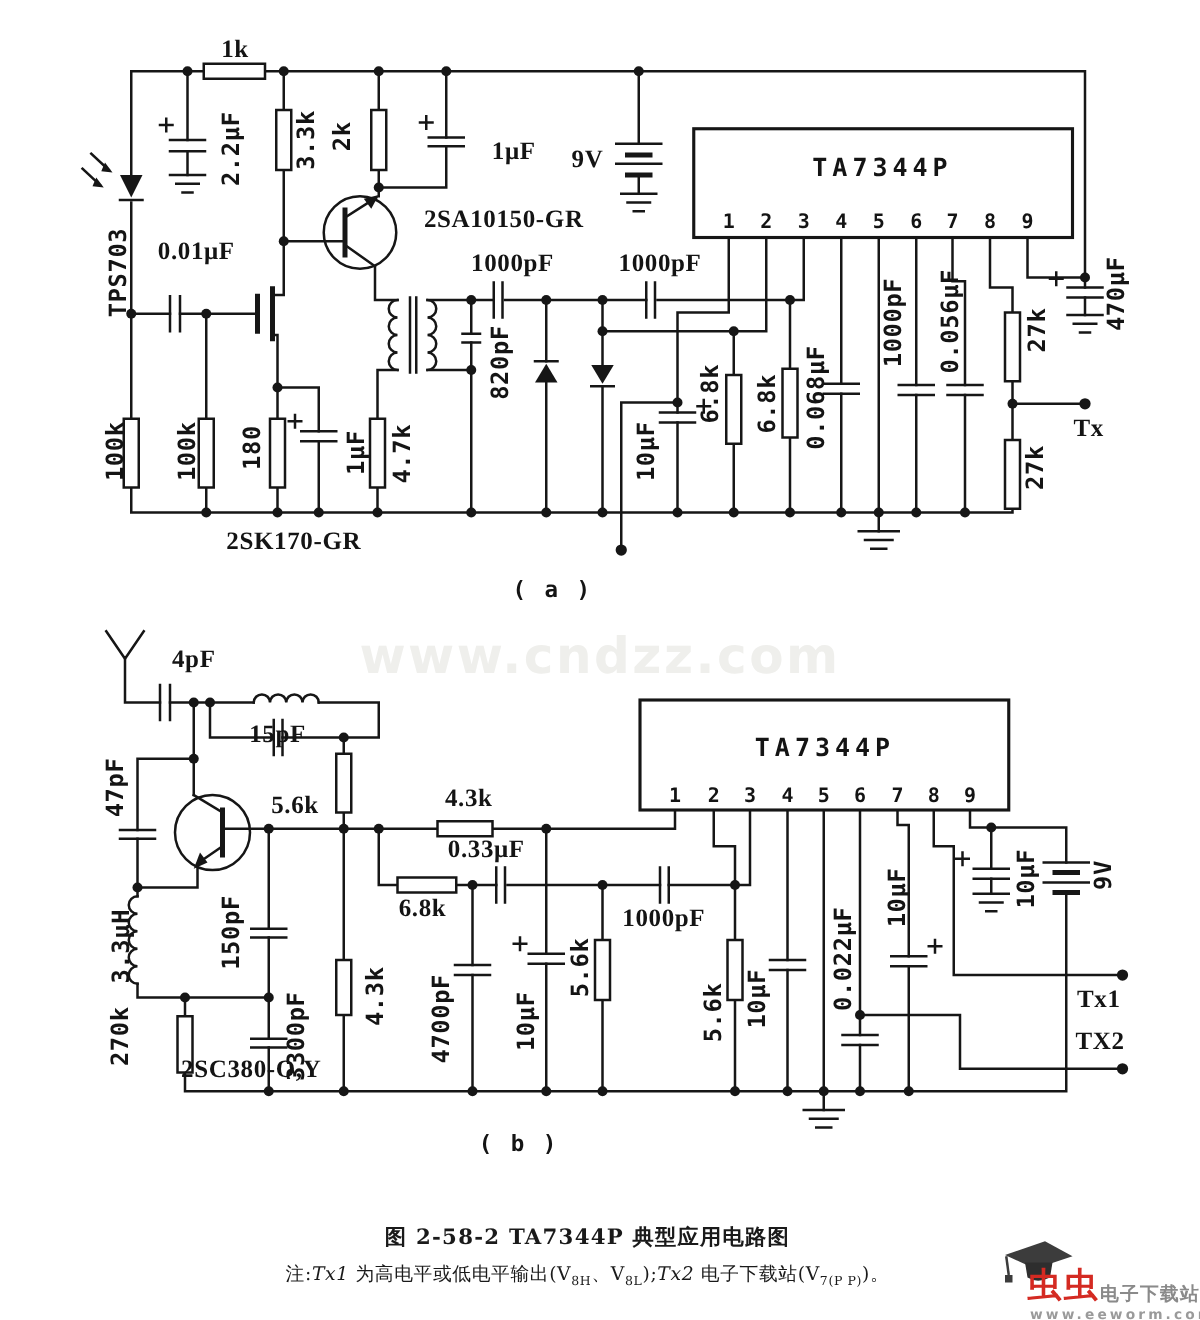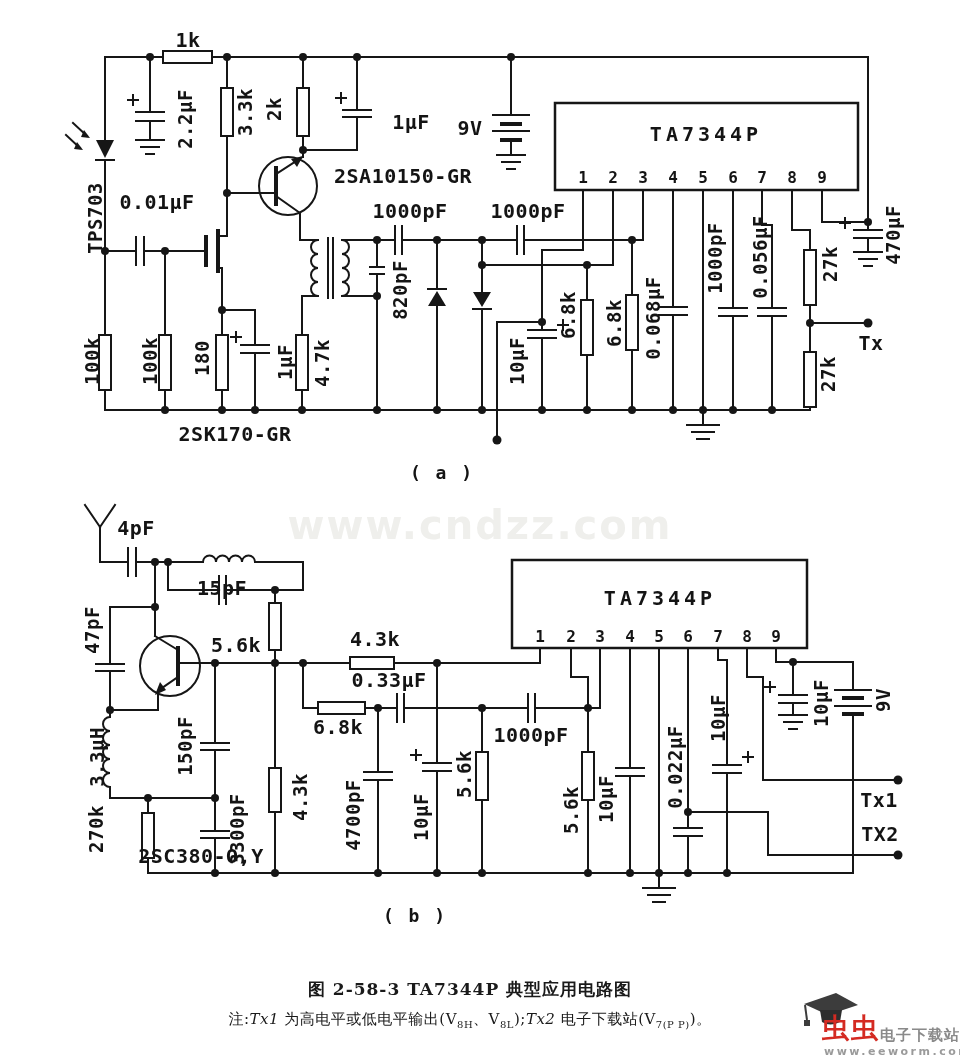--- a/index.html
+++ b/index.html
@@ -14,21 +14,21 @@
   svg.schem .fillb{fill:#161616;stroke:none;}
   svg.schem .comp{fill:#ffffff;}
   svg.schem .thick{stroke-width:4;}
   svg.schem .bar{stroke-width:4;}
   svg.schem .box{stroke-width:2.5;fill:#ffffff;}
   .lbl{position:absolute;font:700 19px "DejaVu Sans Mono",monospace;color:#141414;
        white-space:nowrap;transform:translate(-50%,-50%);letter-spacing:0.5px;}
   .v{transform:translate(-50%,-50%) rotate(-90deg);}
   .pin{font-size:16px;letter-spacing:0;}
   .icname{font-size:20px;letter-spacing:4px;}
-  .big{font-size:20px;}
+  .big{font-size:20px;font-family:Liberation Serif, serif;}
   .fig{font-size:18px;letter-spacing:2px;}
   .caption{position:absolute;left:0;top:978px;width:940px;text-align:center;
            font-family:"DejaVu Serif",serif;color:#1a1a1a;}
   .caption .title{font-size:17px;font-weight:700;letter-spacing:1px;}
   .caption .note{margin-top:9px;font-size:15px;letter-spacing:0.5px;}
   .caption .note i{font-style:italic;}
   .caption .note sub{font-size:10px;}
   .logo{position:absolute;left:798px;top:988px;width:162px;height:66px;}
   .logo .cap{position:absolute;left:2px;top:2px;}
   .logo .brand{position:absolute;left:24px;top:22px;font:700 27px "DejaVu Sans",sans-serif;
@@ -363,21 +363,21 @@
   <span class="lbl pin" style="left:583px;top:177px">1</span>
   <span class="lbl pin" style="left:613px;top:177px">2</span>
   <span class="lbl pin" style="left:643px;top:177px">3</span>
   <span class="lbl pin" style="left:673px;top:177px">4</span>
   <span class="lbl pin" style="left:703px;top:177px">5</span>
   <span class="lbl pin" style="left:733px;top:177px">6</span>
   <span class="lbl pin" style="left:762px;top:177px">7</span>
   <span class="lbl pin" style="left:792px;top:177px">8</span>
   <span class="lbl pin" style="left:822px;top:177px">9</span>
 
-  <span class="lbl big" style="left:136px;top:528px">4pF</span>
+  <span class="lbl big" style="left:155px;top:528px">4pF</span>
   <span class="lbl big" style="left:222px;top:588px">15pF</span>
   <span class="lbl v" style="left:92px;top:630px">47pF</span>
   <span class="lbl big" style="left:236px;top:645px">5.6k</span>
   <span class="lbl big" style="left:375px;top:639px">4.3k</span>
   <span class="lbl big" style="left:389px;top:680px">0.33μF</span>
   <span class="lbl big" style="left:338px;top:727px">6.8k</span>
   <span class="lbl v" style="left:185px;top:746px">150pF</span>
   <span class="lbl v" style="left:97px;top:757px">3.3μH</span>
   <span class="lbl v" style="left:96px;top:829px">270k</span>
   <span class="lbl v" style="left:237px;top:829px">3300pF</span>
@@ -401,21 +401,21 @@
   <span class="lbl pin" style="left:571px;top:636px">2</span>
   <span class="lbl pin" style="left:600px;top:636px">3</span>
   <span class="lbl pin" style="left:630px;top:636px">4</span>
   <span class="lbl pin" style="left:659px;top:636px">5</span>
   <span class="lbl pin" style="left:688px;top:636px">6</span>
   <span class="lbl pin" style="left:718px;top:636px">7</span>
   <span class="lbl pin" style="left:747px;top:636px">8</span>
   <span class="lbl pin" style="left:776px;top:636px">9</span>
 
   <div class="caption">
-    <div class="title">图 2-58-3   TA7344P 典型应用电路图</div>
+    <div class="title">图 2-58-2   TA7344P 典型应用电路图</div>
     <div class="note"><span>注:</span><i>Tx1</i><span> 为高电平或低电平输出(V</span><sub>8H</sub><span>、V</span><sub>8L</sub><span>);</span><i>Tx2</i><span> 电子下载站(V</span><sub>7(P P)</sub><span>)。</span></div>
   </div>
 
   <div class="logo">
     <svg class="cap" width="62" height="40" viewBox="0 0 62 40">
       <polygon points="4,14 36,3 58,15 28,25" fill="#3c3c3c"></polygon>
       <path d="M20,20 L42,20 L40,32 Q30,37 22,32 Z" fill="#2e2e2e"></path>
       <path d="M5,15 L7,30" stroke="#3c3c3c" stroke-width="2" fill="none"></path>
       <rect x="4" y="30" width="6" height="6" fill="#3c3c3c"></rect>
     </svg>

